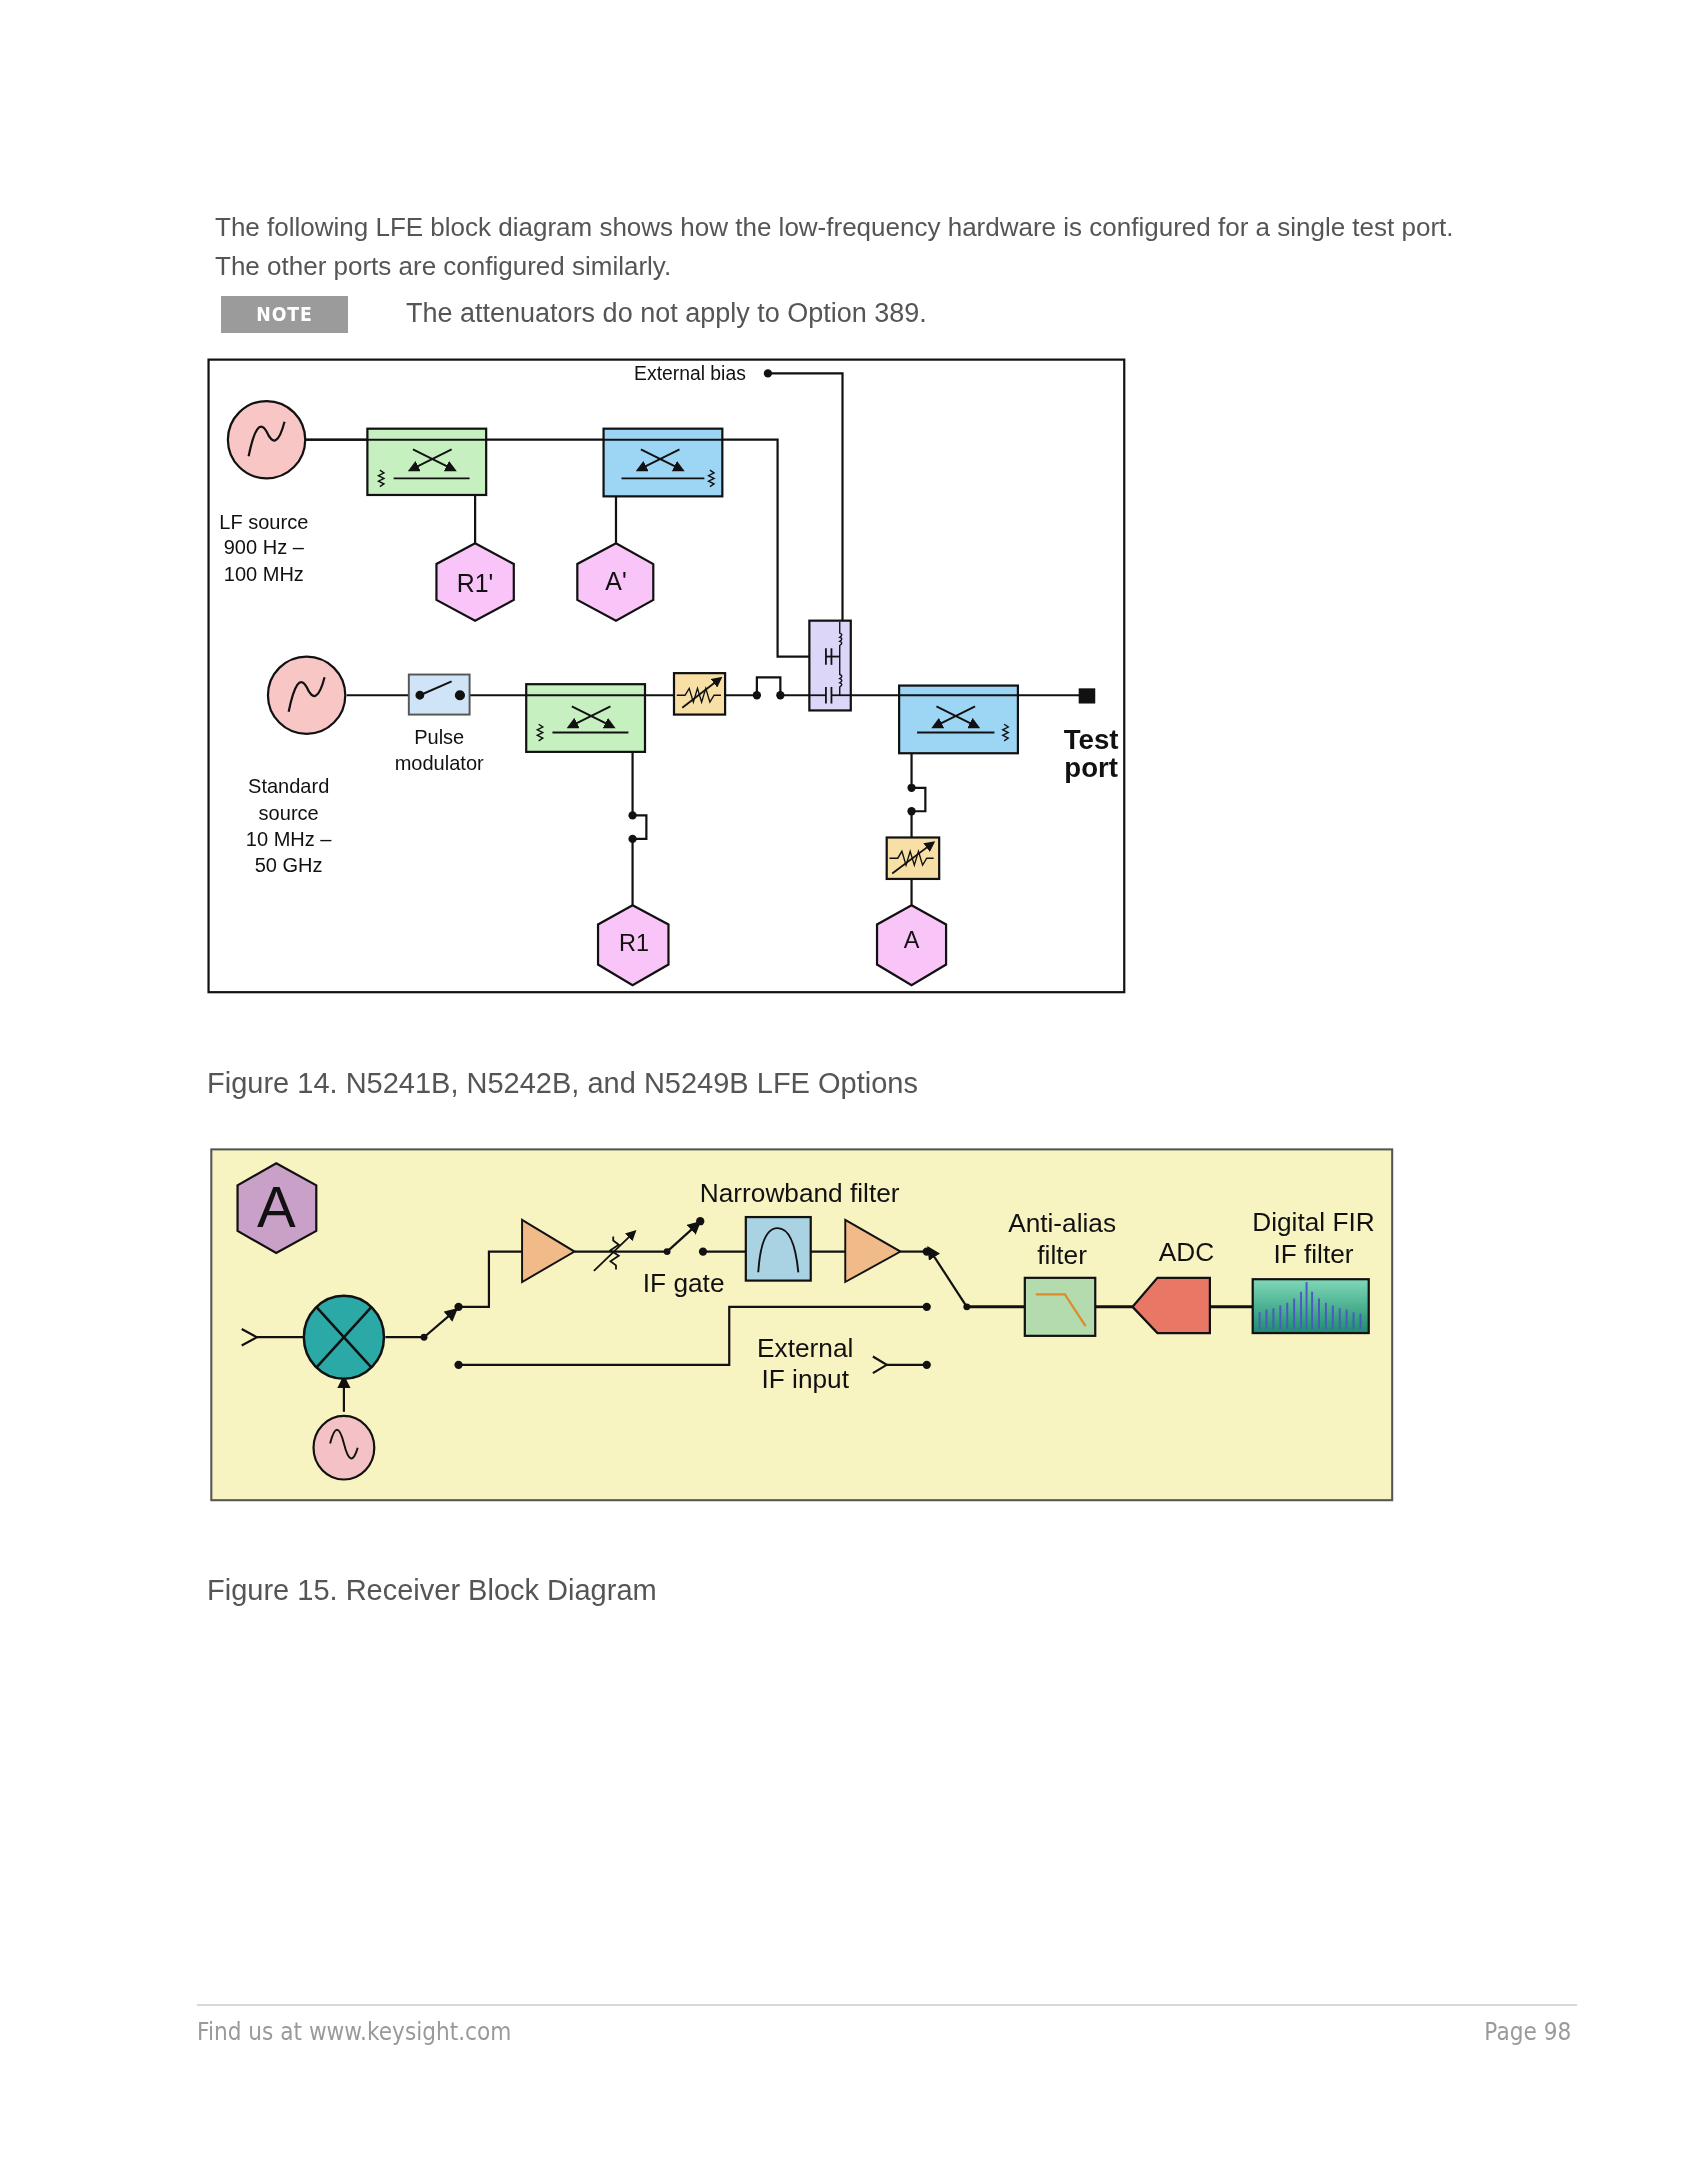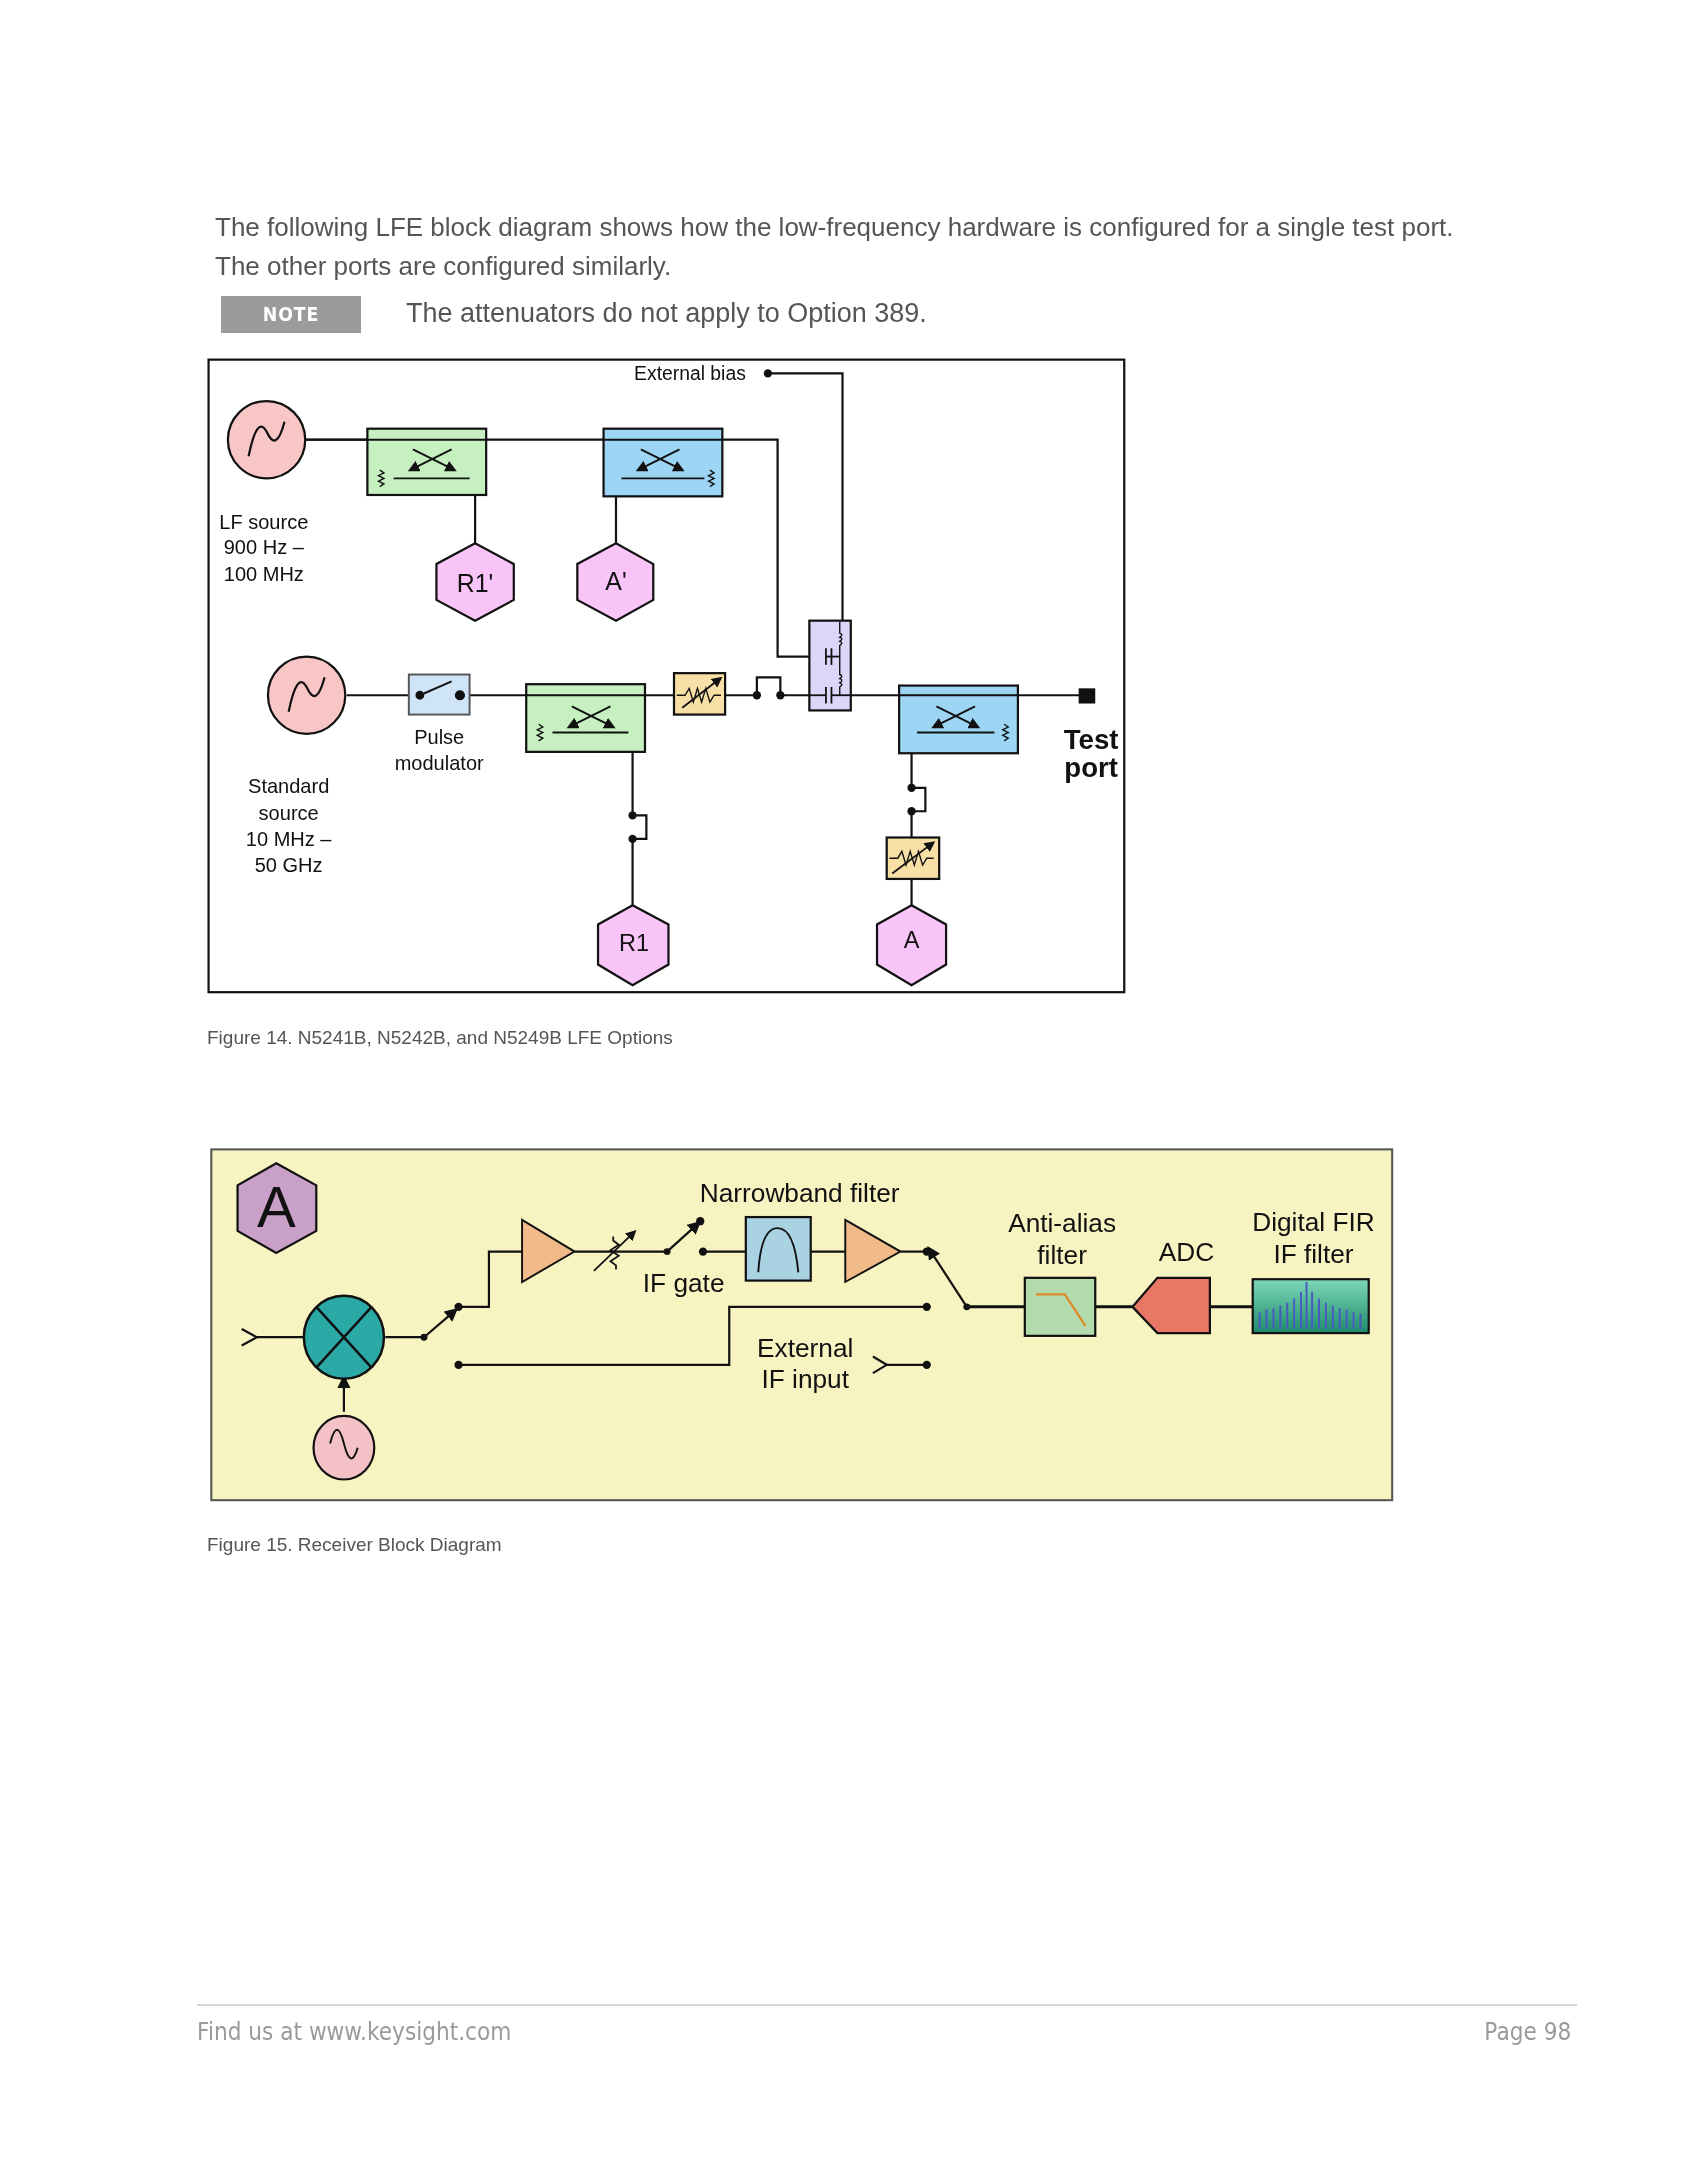--- a/index.html
+++ b/index.html
@@ -1,20 +1,20 @@
 <!DOCTYPE html>
 <html style="font-size:14px"><head>
 <meta charset="utf-8">
 <style>
   html,body{margin:0;padding:0;background:#fff;}
   body{width:1685px;height:2180px;position:relative;overflow:hidden;font-family:"Liberation Sans",sans-serif;}
   .intro{position:absolute;left:207px;top:200px;width:1264px;font-size:26px;line-height:39px;color:#555;margin:8px;}
-  .note-badge{position:absolute;left:221px;top:296px;width:140px;height:37px;background:#9b9b9b;color:#fff;font-family:"DejaVu Sans Condensed","DejaVu Sans",sans-serif;font-weight:bold;font-size:19.3px;letter-spacing:0.9px;display:flex;align-items:center;justify-content:center;}
+  .note-badge{position:absolute;left:221px;top:296px;width:127px;height:37px;background:#9b9b9b;color:#fff;font-family:"DejaVu Sans Condensed","DejaVu Sans",sans-serif;font-weight:bold;font-size:19.3px;letter-spacing:0.9px;display:flex;align-items:center;justify-content:center;}
   .note-text{position:absolute;left:406px;top:298px;font-size:27px;color:#555;}
-  .caption{position:absolute;left:207px;font-size:19px;color:#555;}
+  .caption{position:absolute;left:207px;font-size:29px;color:#555;margin-top:40px;}
   .cap1{top:1027px;}
   .cap2{top:1534px;}
   svg.diag{position:absolute;left:0;top:0;}
   .footer-line{position:absolute;left:197px;top:2004px;width:1380px;height:1.8px;background:#d8d8d8;}
   .footer-left{position:absolute;left:197px;top:2016px;font-size:25.5px;color:#9a9a9a;font-family:"DejaVu Sans","Liberation Sans",sans-serif;transform:scaleX(0.85);transform-origin:left;}
   .footer-right{position:absolute;right:114px;top:2016px;font-size:25.5px;color:#9a9a9a;font-family:"DejaVu Sans","Liberation Sans",sans-serif;transform:scaleX(0.85);transform-origin:right;}
   svg text{font-family:"Liberation Sans",sans-serif;}
 </style>
 </head>
 <body>

